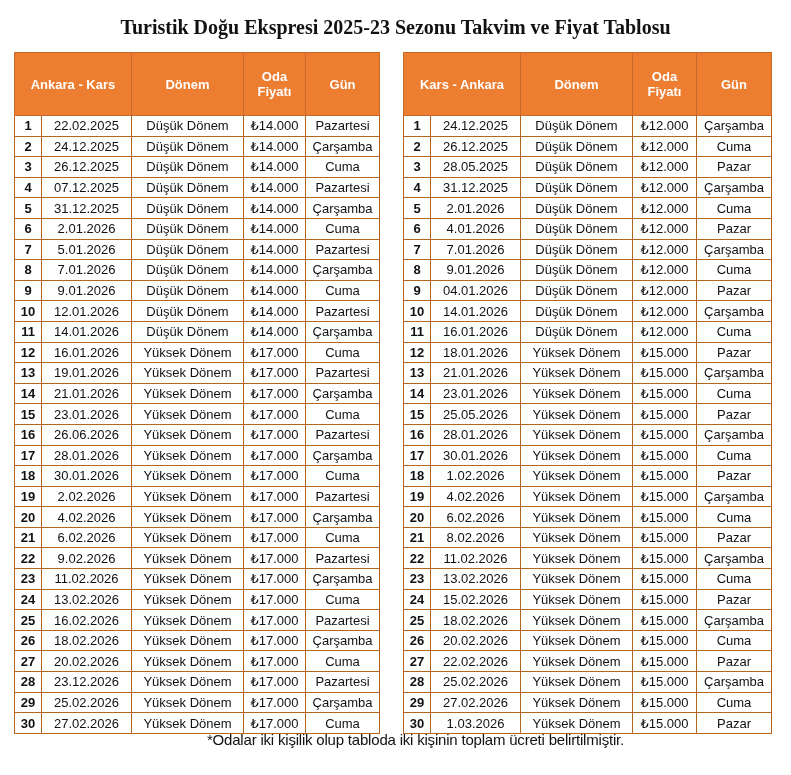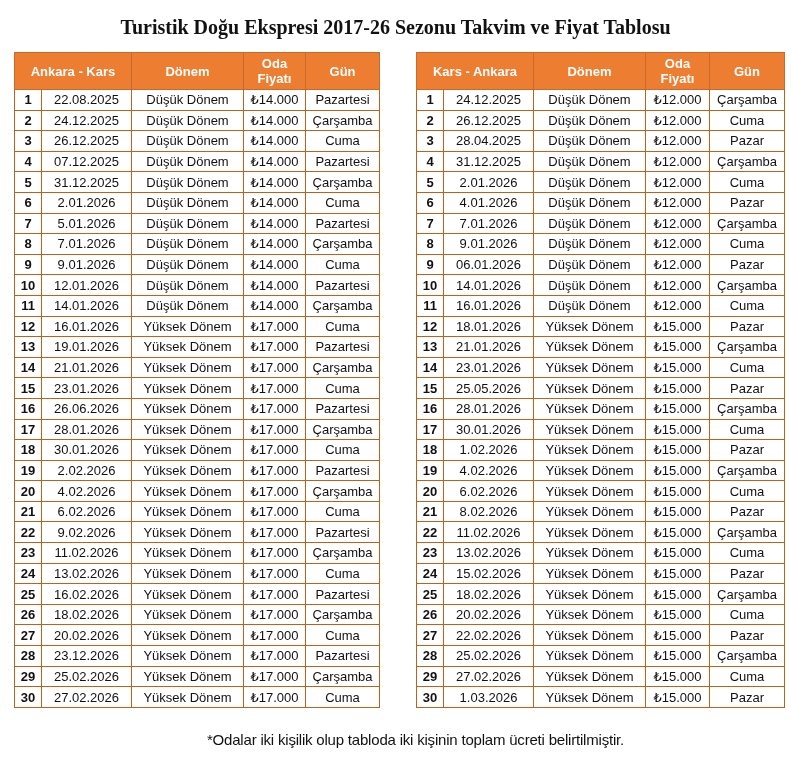--- a/index.html
+++ b/index.html
@@ -10,63 +10,63 @@
     font-weight: bold; font-size: 20px; color: #111;
   }
   table.sched {
     position: absolute; top: 52px;
     border-collapse: collapse;
     font-family: "Liberation Sans", "DejaVu Sans", sans-serif;
     font-size: 13px; color: #111;
     table-layout: fixed;
   }
   #tbl-left { left: 14px; width: 365px; }
-  #tbl-right { left: 403px; width: 368px; margin-left: 13px; }
+  #tbl-right { left: 403px; width: 368px; }
   table.sched th {
     background: #ed7d31; color: #ffffff; font-weight: bold;
-    border: 1px solid #c86a2a; height: 36px; padding: 0; font-size: 13px;
+    border: 1px solid #c86a2a; height: 36px; padding: 13px; font-size: 13px;
     line-height: 15px; text-align: center;
   }
   table.sched td {
     border: 1px solid #b5651d; height: 19.6px; padding: 0; text-align: center;
     white-space: nowrap; line-height: 19px;
   }
   table.sched td.num { font-weight: bold; }
   .note {
     position: absolute; left: 0; top: 731px; width: 791px; text-align: center;
     font-family: "Liberation Sans", "DejaVu Sans", sans-serif; font-size: 15px; color: #111;
     letter-spacing: -0.2px;
     padding-left: 20px;
   }
 </style>
 </head>
 <body>
 
-<div class="title">Turistik Doğu Ekspresi 2017-26 Sezonu Takvim ve Fiyat Tablosu</div>
+<div class="title">Turistik Doğu Ekspresi 2025-23 Sezonu Takvim ve Fiyat Tablosu</div>
 
 <table class="sched" id="tbl-left">
   <colgroup>
       <col style="width:27px">
       <col style="width:90px">
       <col style="width:112px">
       <col style="width:62px">
       <col style="width:74px">
     </colgroup>
   <thead>
     <tr>
       <th colspan="2">Ankara - Kars</th>
       <th>Dönem</th>
       <th>Oda<br>Fiyatı</th>
       <th>Gün</th>
     </tr>
   </thead>
   <tbody>
       <tr>
         <td class="num">1</td>
-        <td>22.08.2025</td>
+        <td>22.02.2025</td>
         <td>Düşük Dönem</td>
         <td>₺14.000</td>
         <td>Pazartesi</td>
       </tr>
       <tr>
         <td class="num">2</td>
         <td>24.12.2025</td>
         <td>Düşük Dönem</td>
         <td>₺14.000</td>
         <td>Çarşamba</td>
@@ -296,21 +296,21 @@
       </tr>
       <tr>
         <td class="num">2</td>
         <td>26.12.2025</td>
         <td>Düşük Dönem</td>
         <td>₺12.000</td>
         <td>Cuma</td>
       </tr>
       <tr>
         <td class="num">3</td>
-        <td>28.04.2025</td>
+        <td>28.05.2025</td>
         <td>Düşük Dönem</td>
         <td>₺12.000</td>
         <td>Pazar</td>
       </tr>
       <tr>
         <td class="num">4</td>
         <td>31.12.2025</td>
         <td>Düşük Dönem</td>
         <td>₺12.000</td>
         <td>Çarşamba</td>
@@ -338,21 +338,21 @@
       </tr>
       <tr>
         <td class="num">8</td>
         <td>9.01.2026</td>
         <td>Düşük Dönem</td>
         <td>₺12.000</td>
         <td>Cuma</td>
       </tr>
       <tr>
         <td class="num">9</td>
-        <td>06.01.2026</td>
+        <td>04.01.2026</td>
         <td>Düşük Dönem</td>
         <td>₺12.000</td>
         <td>Pazar</td>
       </tr>
       <tr>
         <td class="num">10</td>
         <td>14.01.2026</td>
         <td>Düşük Dönem</td>
         <td>₺12.000</td>
         <td>Çarşamba</td>

